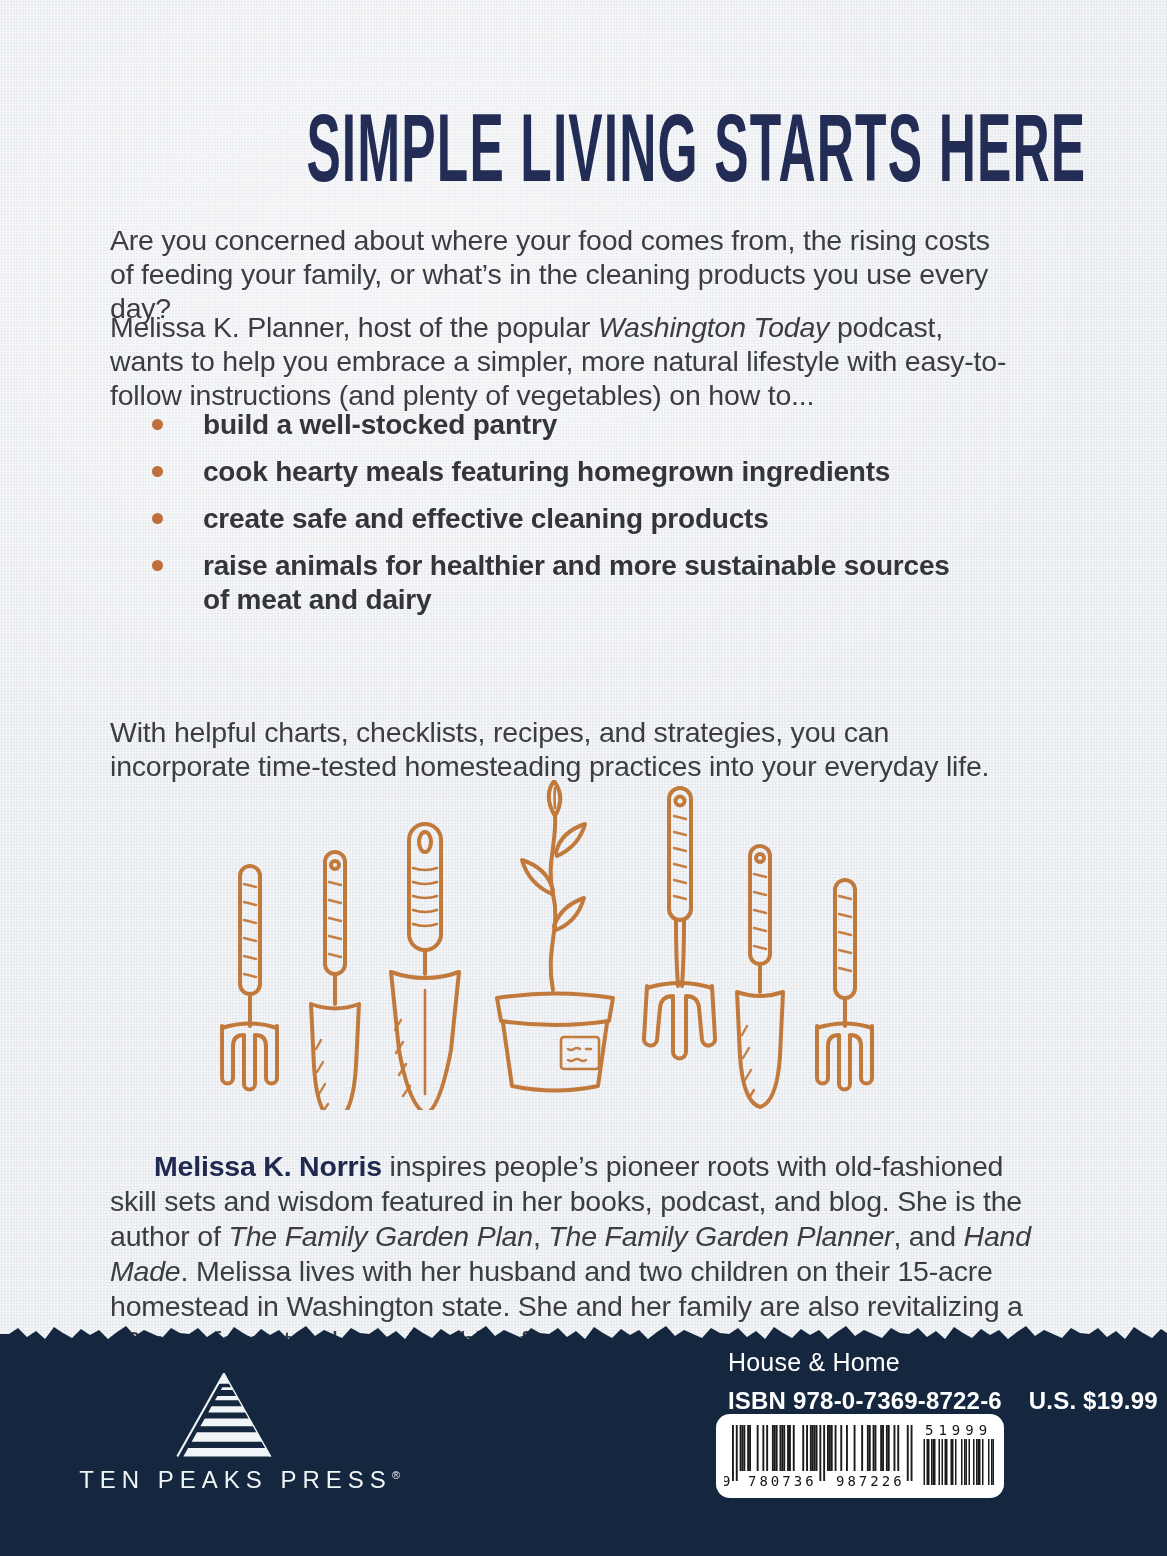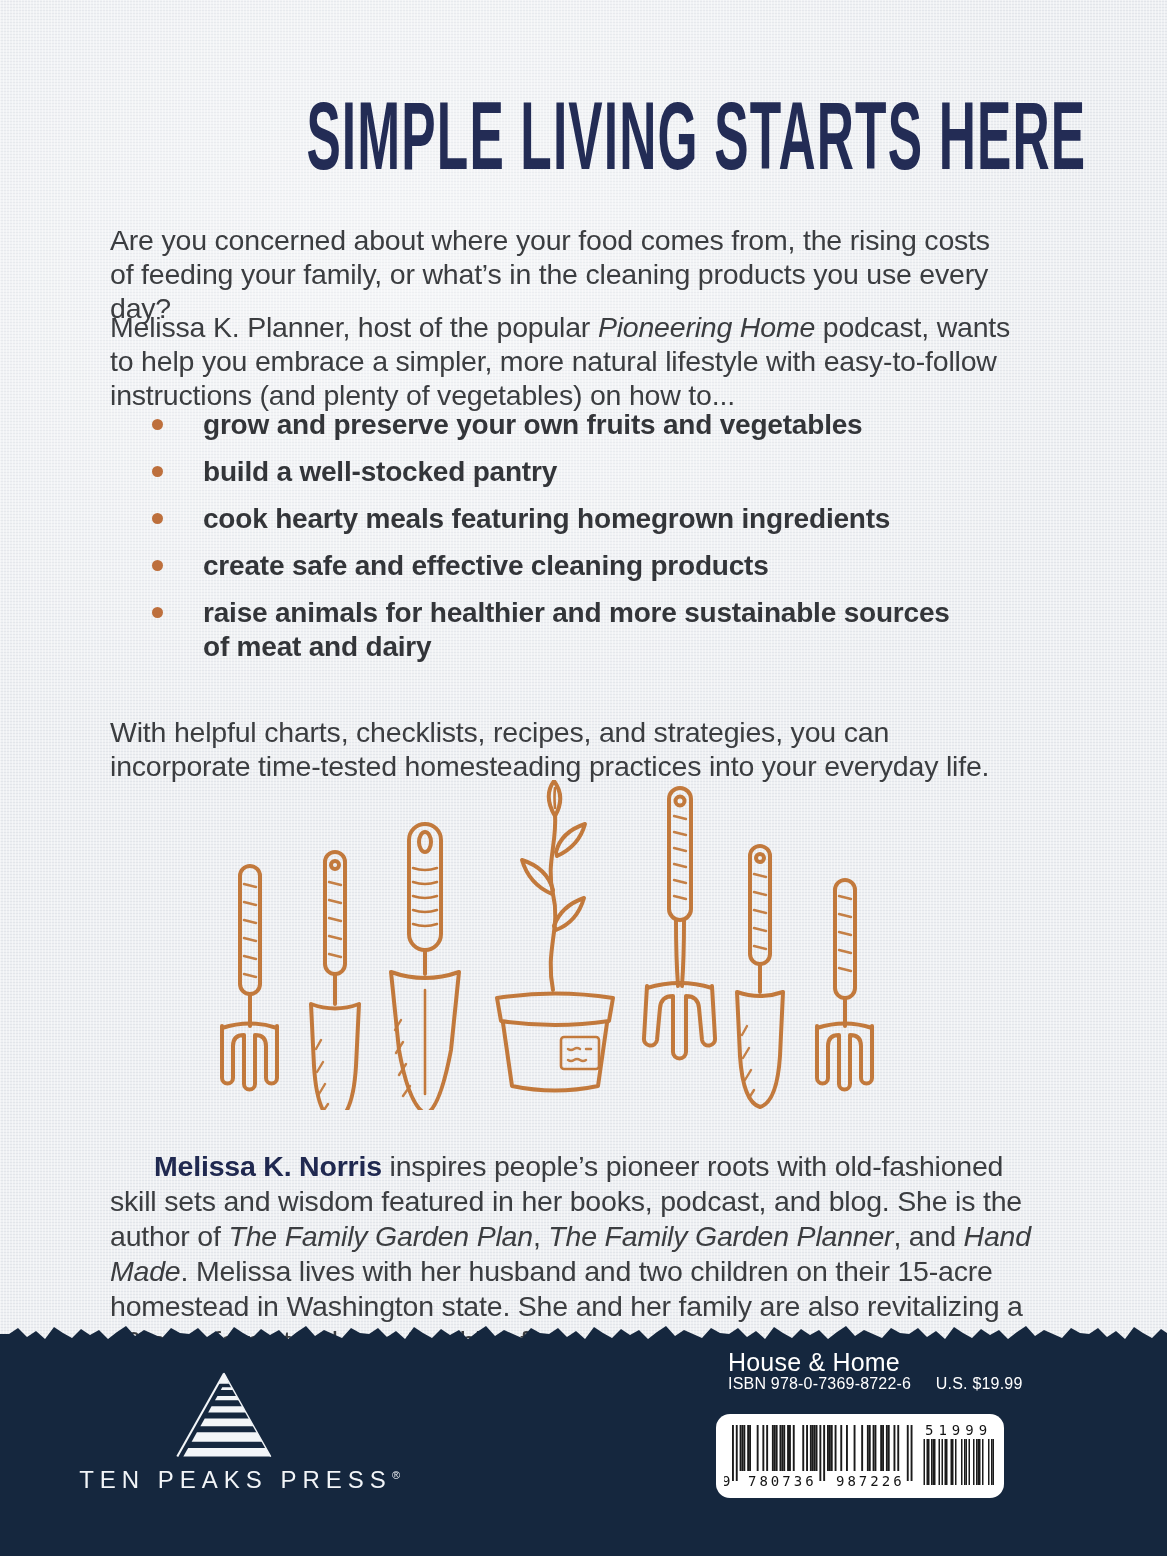--- a/index.html
+++ b/index.html
@@ -8,21 +8,21 @@
     width:1167px;height:1556px;
     margin:0 auto;
     overflow:hidden;
     font-family:"Liberation Sans", sans-serif;
     background:
       radial-gradient(1200px 900px at 35% 18%, rgba(255,255,255,.4), rgba(255,255,255,0) 60%),
       repeating-linear-gradient(90deg, rgba(255,255,255,.45) 0 1px, rgba(0,0,0,0) 1px 3px),
       repeating-linear-gradient(0deg, rgba(186,192,202,.22) 0 1px, rgba(0,0,0,0) 1px 3px),
       #eef0f3;
   }
-  .title-wrap{position:absolute;top:84px;left:0;right:0;text-align:left;}
+  .title-wrap{position:absolute;top:96px;left:0;right:0;text-align:left;}
   .title-inner{
     display:inline-block;
     font-size:92px;font-weight:700;letter-spacing:2px;
     color:#232c55;
     transform:scaleX(.56) scaleY(1.04);
     transform-origin:50% 50%;
     white-space:nowrap;
   }
   .para{
     position:absolute;left:110px;width:905px;
@@ -47,45 +47,41 @@
   .footer{position:absolute;left:0;right:0;top:1324px;height:232px;}
   .torn{position:absolute;top:0;left:0;width:100%;height:24px;display:block;}
   .navy{position:absolute;top:22px;left:0;right:0;bottom:0;background:#15273e;}
   .logo{position:absolute;left:171px;top:46px;width:106px;height:90px;}
   .logo-text{
     position:absolute;left:50px;top:142px;width:350px;text-align:right;
     color:#f2f5f8;font-size:24px;letter-spacing:6px;white-space:nowrap;
   }
   .logo-text sup{font-size:11px;letter-spacing:0;}
   .cat{position:absolute;left:728px;top:24px;color:#fff;font-size:25px;font-weight:400;letter-spacing:.2px;}
-  .isbnrow{position:absolute;left:728px;top:51px;color:#fff;font-size:16px;font-weight:400;letter-spacing:.2px;}
+  .isbnrow{position:absolute;left:728px;top:63px;color:#fff;font-size:24px;font-weight:700;letter-spacing:.2px;}
   .isbnrow .price{margin-left:20px;}
   .bcbox{position:absolute;left:716px;top:90px;width:288px;height:84px;background:#fff;border-radius:14px;}
   .bcbox svg{position:absolute;left:8px;top:9px;}
   .bcd{font-family:"DejaVu Sans Mono", monospace;font-size:14px;fill:#141414;}
   .bar{fill:#1b1b1b;}
 </style>
 </head>
 <body>
 
 <div class="page">
 
   <div class="title-wrap">
     <div class="title-inner">SIMPLE LIVING STARTS HERE</div>
   </div>
 
   <p class="para p1">Are you concerned about where your food comes from, the rising costs of feeding your family, or what’s in the cleaning products you use every day?</p>
 
-  <p class="para p2"><span>Melissa K. Planner, host of the popular </span><span class="it">Pioneering Home</span><span> podcast, wants to help you embrace a simpler, more natural lifestyle with easy-to-follow instructions (and plenty of vegetables) on how to...</span></p>
+  <p class="para p2"><span>Melissa K. Planner, host of the popular </span><span class="it">Washington Today</span><span> podcast, wants to help you embrace a simpler, more natural lifestyle with easy-to-follow instructions (and plenty of vegetables) on how to...</span></p>
 
   <ul class="bullets">
-      <li>
-      <span class="dot"></span>
-      <span class="btxt">grow and preserve your own fruits and vegetables</span>
-    </li>
       <li>
       <span class="dot"></span>
       <span class="btxt">build a well-stocked pantry</span>
     </li>
       <li>
       <span class="dot"></span>
       <span class="btxt">cook hearty meals featuring homegrown ingredients</span>
     </li>
       <li>
       <span class="dot"></span>

